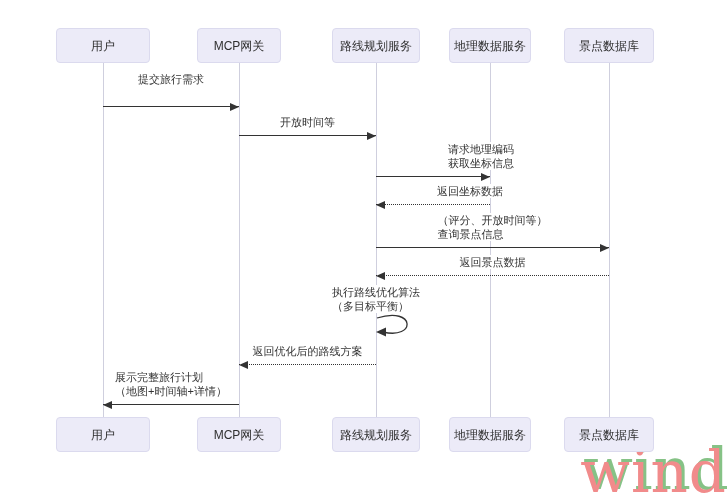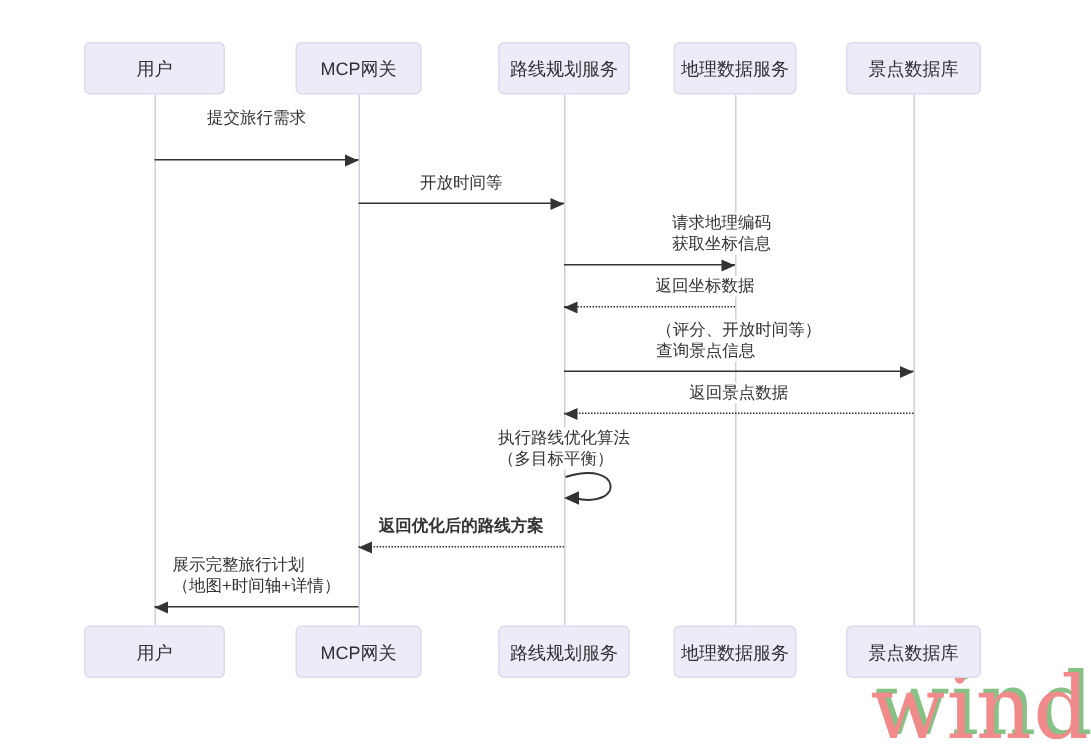--- a/index.html
+++ b/index.html
@@ -129,21 +129,21 @@
     <div class="msg-line dashed" style="left: 376px; top: 275px; width: 233px;"></div>
     <div class="arrowhead left" style="left: 376px; top: 271.5px;"></div>
     <div class="msg-label" style="left: 376px; top: 285px;">
       <div>执行路线优化算法</div>
       <div>（多目标平衡）</div>
     </div>
     <div class="self-loop" style="left: 374px; top: 314px;"><svg width="48" height="26">
         <path d="M 3 4 C 42 -8, 42 26, 9 18" fill="none" stroke="#333333" stroke-width="1.3"></path>
         <polygon points="2,18 12,13.5 12,22.5" fill="#333333"></polygon>
       </svg></div>
-    <div class="msg-label" style="left: 307.5px; top: 344px; font-weight: bold;">
+    <div class="msg-label" style="left: 307.5px; top: 344px;">
       <div>返回优化后的路线方案</div>
     </div>
     <div class="msg-line dashed" style="left: 239px; top: 364px; width: 137px;"></div>
     <div class="arrowhead left" style="left: 239px; top: 360.5px;"></div>
     <div class="msg-label" style="left: 171px; top: 370px;">
       <div>展示完整旅行计划</div>
       <div>（地图+时间轴+详情）</div>
     </div>
     <div class="msg-line" style="left: 103px; top: 404px; width: 136px;"></div>
     <div class="arrowhead left" style="left: 103px; top: 400.5px;"></div>

